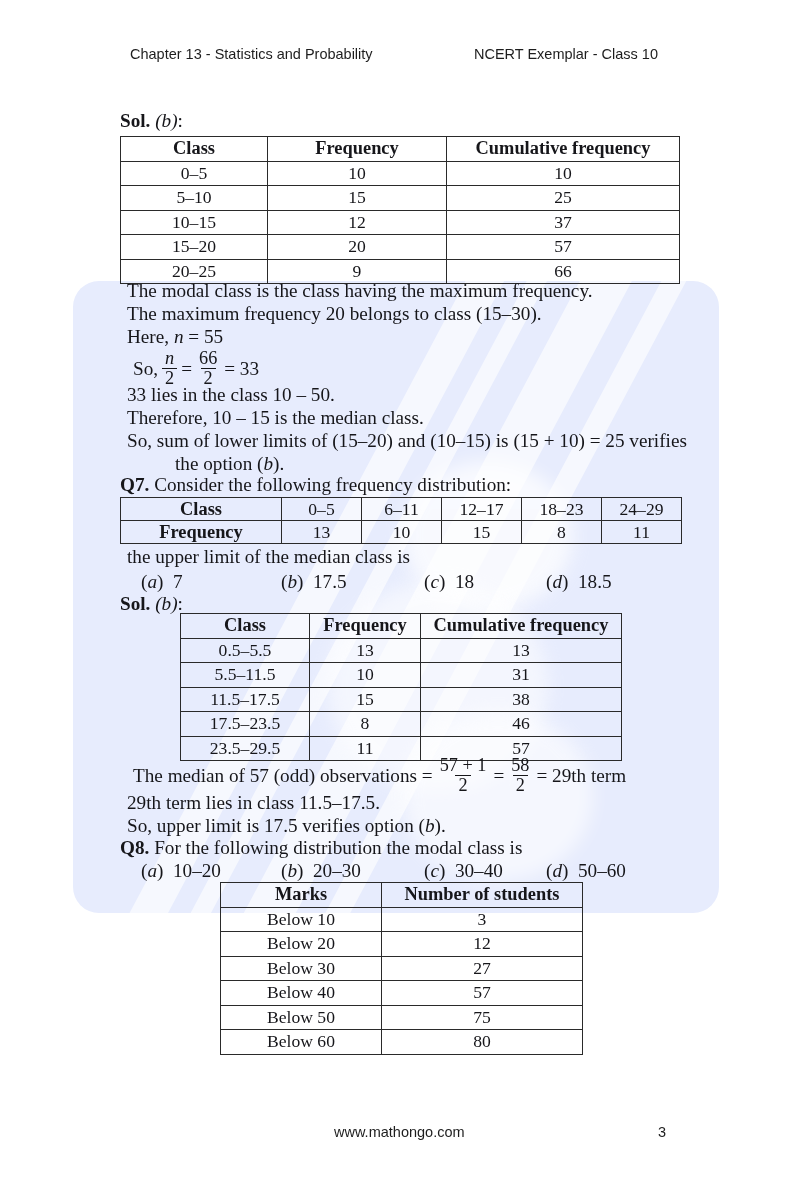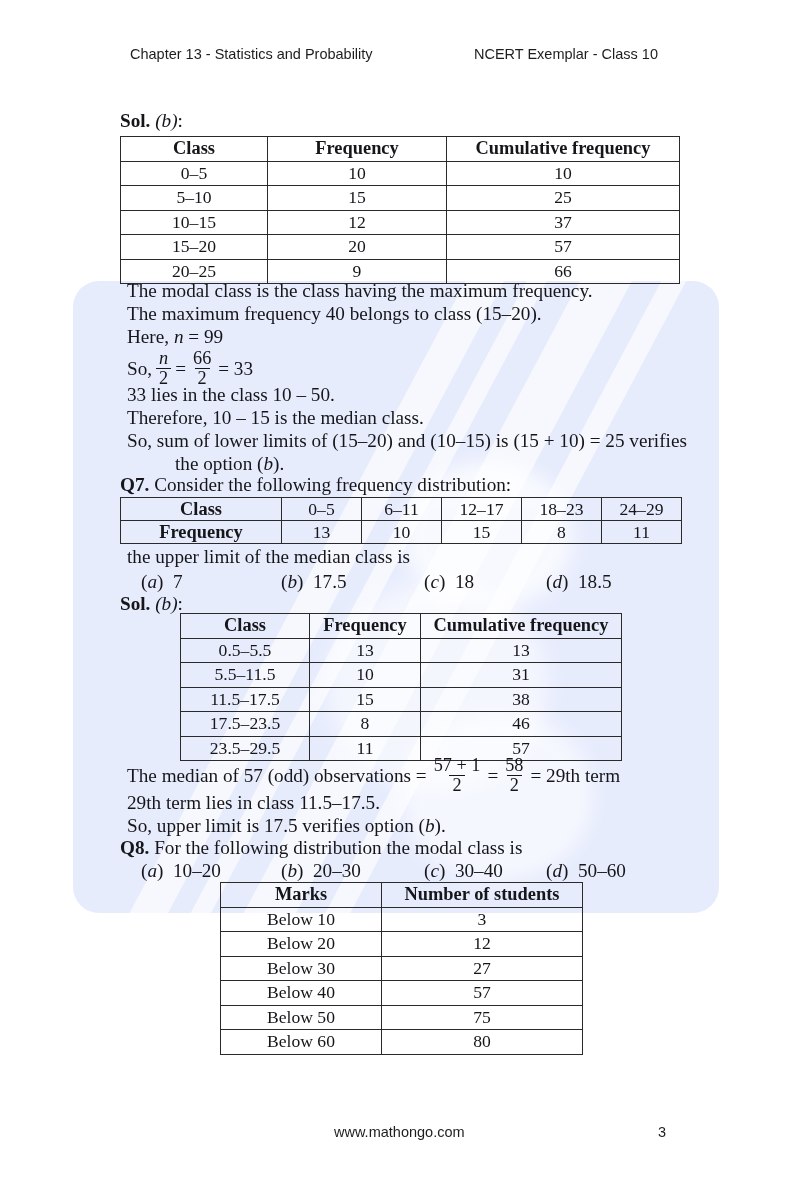--- a/index.html
+++ b/index.html
@@ -169,20 +169,21 @@
   .frac .den { padding: 0 3px; border-top: 1.4px solid #16161a; }
 
   
   .formula {
     position: absolute;
     font-size: 19.2px;
     white-space: nowrap;
     display: flex;
     align-items: center;
     color: #16161a;
+    margin-left: 6px;
   }
 </style>
 </head>
 <body>
 
 <div class="page">
 
   <div class="blue-block"></div>
   <div class="wm-stripes">
     <i class="wm-s1"></i>
@@ -236,23 +237,23 @@
         </tr>
         <tr>
           <td>20–25</td>
           <td>9</td>
           <td>66</td>
         </tr>
       </tbody>
     </table>
 
     <div class="tline" style="left:127px; top:281px;">The modal class is the class having the maximum frequency.</div>
-    <div class="tline" style="left:127px; top:304px;">The maximum frequency 40 belongs to class (15–20).</div>
+    <div class="tline" style="left:127px; top:304px;">The maximum frequency 20 belongs to class (15–30).</div>
     <div class="tline" style="left:127px; top:327px;">
-      <span>Here, </span><span class="it">n</span><span> = 99</span>
+      <span>Here, </span><span class="it">n</span><span> = 55</span>
     </div>
 
     <div class="formula" style="left:127px; top:350px;">
       <span>So,</span>
       <span class="frac">
         <span class="num it">n</span>
         <span class="den">2</span>
       </span>
       <span>=</span>
       <span class="frac">

